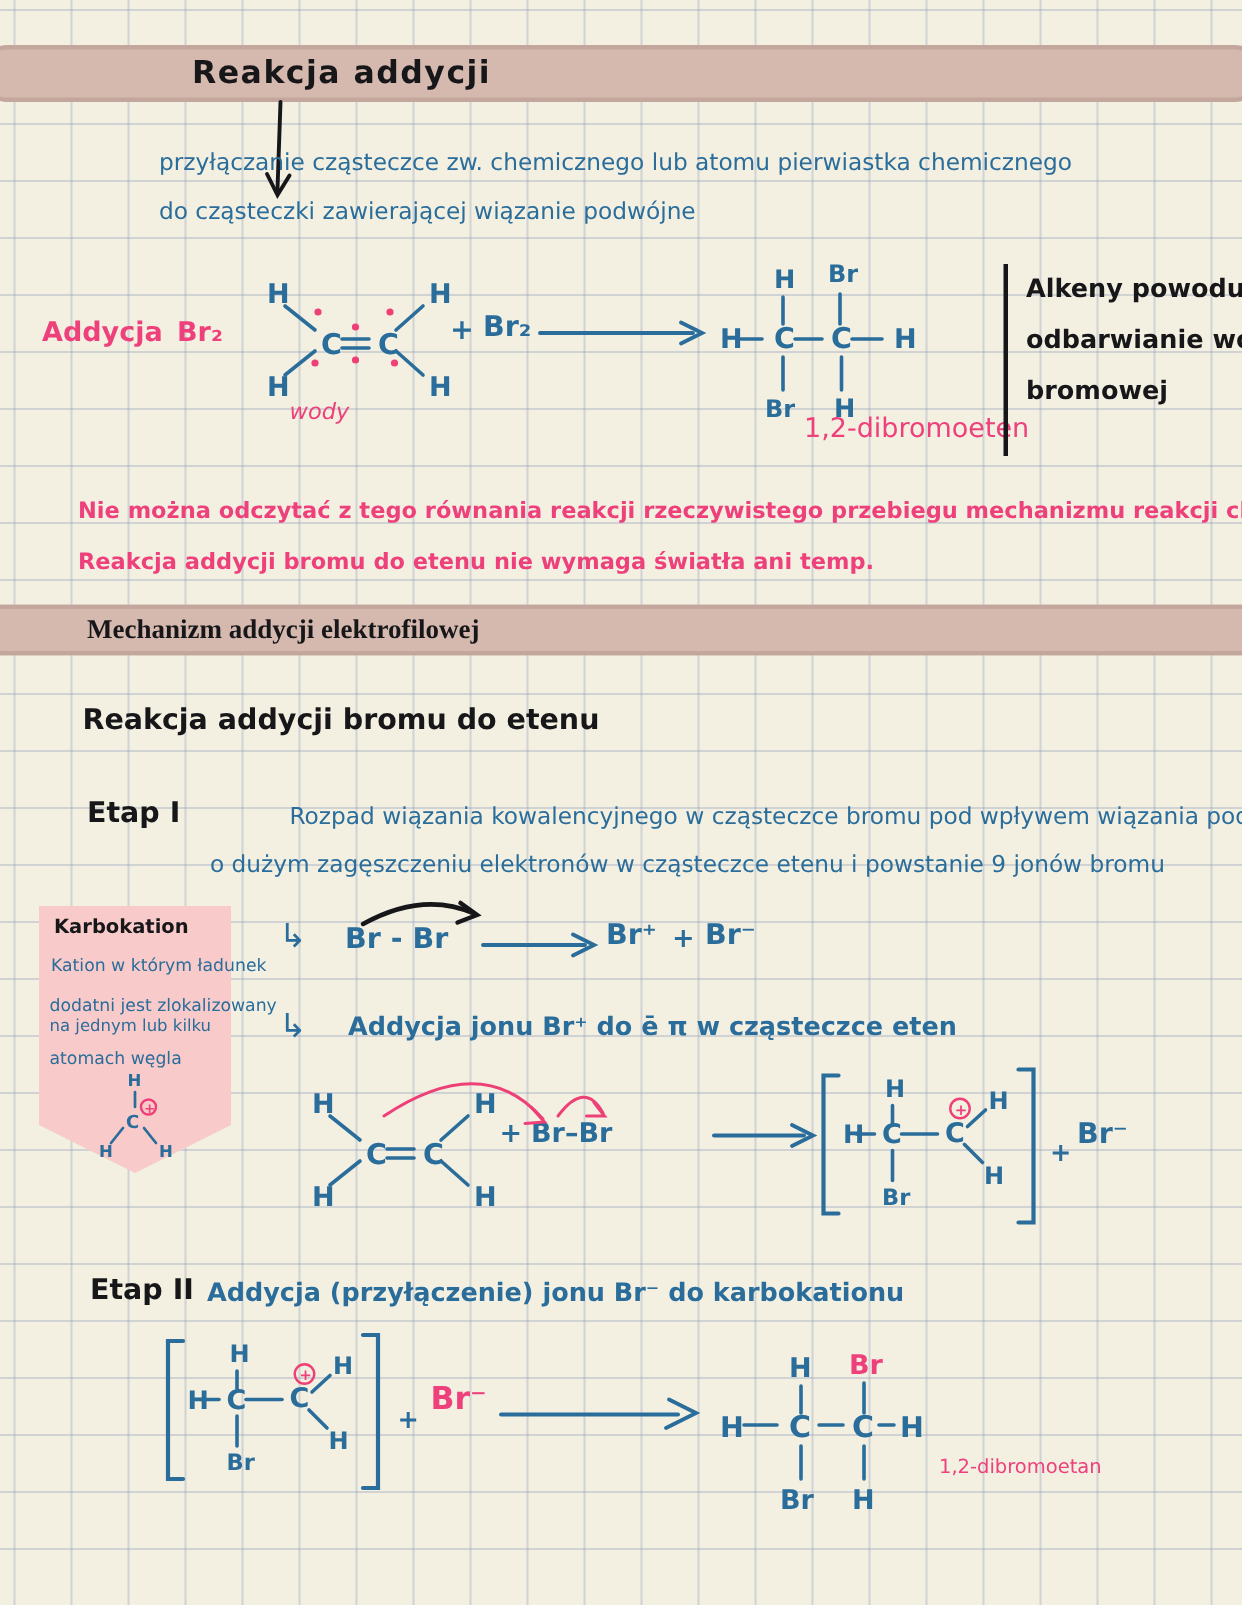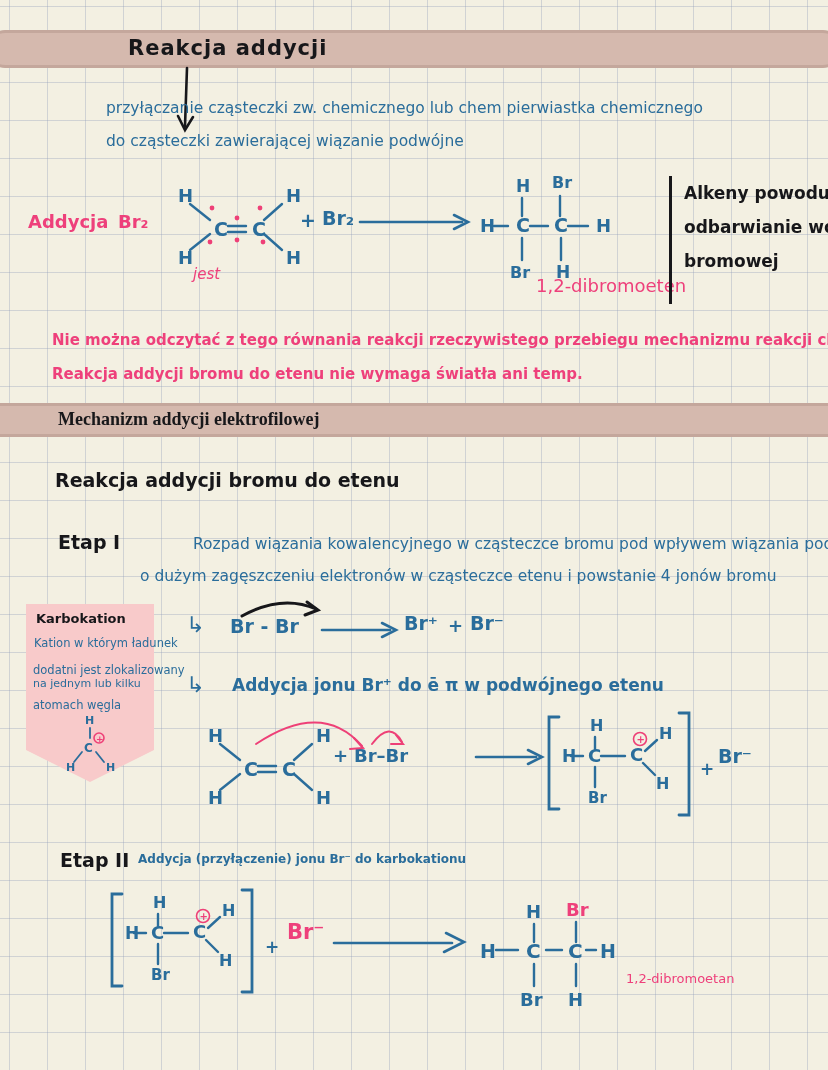--- a/index.html
+++ b/index.html
@@ -45,21 +45,21 @@
 <div class="page">
 
   <div class="band" style="top:30px;height:38px;"></div>
   <div class="t black" style="left:128px;top:36px;font-size:21px;font-weight:700;letter-spacing:1px;">Reakcja addycji</div>
 
   <svg style="left:172px;top:64px;" width="30" height="84">
     <path class="arrow-black" d="M15,4 L13,62"></path>
     <path class="arrow-black" d="M6,52 L13,66 L21,53"></path>
   </svg>
 
-  <div class="t blue" style="left:106px;top:100px;font-size:15.5px;">przyłączanie cząsteczki zw. chemicznego lub chem pierwiastka chemicznego</div>
+  <div class="t blue" style="left:106px;top:100px;font-size:15.5px;">przyłączanie cząsteczce zw. chemicznego lub atomu pierwiastka chemicznego</div>
   <div class="t blue" style="left:106px;top:133px;font-size:15.5px;">do cząsteczki zawierającej wiązanie podwójne</div>
 
   <div class="t pink" style="left:28px;top:212px;font-size:18px;font-weight:700;">Addycja</div>
   <div class="t pink" style="left:118px;top:212px;font-size:18px;font-weight:700;">Br₂</div>
 
   <svg style="left:168px;top:172px;" width="140" height="100" viewBox="0 0 140 100">
     <g>
       <path class="bond" d="M22,32 L42,48"></path>
         <path class="bond" d="M22,78 L42,62"></path>
       <path class="bond" d="M60,54 L78,54"></path>
@@ -75,21 +75,21 @@
       <circle cx="92" cy="36" r="2.4"></circle>
         <circle cx="95" cy="70" r="2.4"></circle>
     </g>
     <text class="atom-blue" x="10" y="30" font-size="18">H</text>
     <text class="atom-blue" x="10" y="92" font-size="18">H</text>
     <text class="atom-blue" x="46" y="64" font-size="19">C</text>
     <text class="atom-blue" x="84" y="64" font-size="19">C</text>
     <text class="atom-blue" x="118" y="30" font-size="18">H</text>
     <text class="atom-blue" x="118" y="92" font-size="18">H</text>
   </svg>
-  <div class="t pink" style="left:193px;top:266px;font-size:15px;font-style:italic;">jest</div>
+  <div class="t pink" style="left:193px;top:266px;font-size:15px;font-style:italic;">wody</div>
 
   <div class="t blue" style="left:300px;top:210px;font-size:19px;font-weight:700;">+</div>
   <div class="t blue" style="left:322px;top:208px;font-size:19px;font-weight:700;">Br₂</div>
 
   <svg style="left:356px;top:210px;" width="120" height="24">
     <path class="arrow-blue" d="M4,12 L106,12"></path>
     <path class="arrow-blue" d="M98,5 L112,12 L98,19"></path>
   </svg>
 
   <svg style="left:476px;top:166px;" width="190" height="125" viewBox="0 0 190 125">
@@ -121,21 +121,21 @@
   <div class="t pink" style="left:52px;top:332px;font-size:15px;font-weight:600;">Nie można odczytać z tego równania reakcji rzeczywistego przebiegu mechanizmu reakcji chem.</div>
   <div class="t pink" style="left:52px;top:366px;font-size:15px;font-weight:600;">Reakcja addycji bromu do etenu nie wymaga światła ani temp.</div>
 
   <div class="band" style="top:403px;height:34px;border-radius:8px;"></div>
   <div class="t black" style="left:58px;top:409px;font-size:18px;font-weight:700;font-family:Liberation Serif, serif;">Mechanizm addycji elektrofilowej</div>
 
   <div class="t black" style="left:55px;top:470px;font-size:19px;font-weight:700;">Reakcja addycji bromu do etenu</div>
 
   <div class="t black" style="left:58px;top:532px;font-size:19px;font-weight:700;text-align:center;">Etap I</div>
   <div class="t blue" style="left:193px;top:536px;font-size:15.5px;">Rozpad wiązania kowalencyjnego w cząsteczce bromu pod wpływem wiązania podwójnego</div>
-  <div class="t blue" style="left:140px;top:568px;font-size:15.5px;">o dużym zagęszczeniu elektronów w cząsteczce etenu i powstanie 4 jonów bromu</div>
+  <div class="t blue" style="left:140px;top:568px;font-size:15.5px;">o dużym zagęszczeniu elektronów w cząsteczce etenu i powstanie 9 jonów bromu</div>
 
   <div class="ribbon"></div>
   <div class="t black" style="left:36px;top:612px;font-size:13px;font-weight:700;">Karbokation</div>
   <div class="t blue" style="left:34px;top:637px;font-size:11.5px;">Kation w którym ładunek</div>
   <div class="t blue" style="left:33px;top:664px;font-size:11.5px;">dodatni jest zlokalizowany</div>
   <div class="t blue" style="left:33px;top:678px;font-size:11px;">na jednym lub kilku</div>
   <div class="t blue" style="left:33px;top:699px;font-size:11.5px;text-align:right;">atomach węgla</div>
   <svg style="left:66px;top:710px;" width="60" height="62" viewBox="0 0 60 62">
     <g>
       <path class="bond" d="M24,18 L24,28" style="stroke-width:1.8"></path>
@@ -158,21 +158,21 @@
   </svg>
   <svg style="left:318px;top:618px;" width="86" height="24">
     <path class="arrow-blue" d="M4,12 L72,12"></path>
     <path class="arrow-blue" d="M64,5 L78,12 L64,19"></path>
   </svg>
   <div class="t blue" style="left:404px;top:613px;font-size:19px;font-weight:700;">Br⁺</div>
   <div class="t blue" style="left:448px;top:616px;font-size:18px;font-weight:700;">+</div>
   <div class="t blue" style="left:470px;top:613px;font-size:19px;font-weight:700;">Br⁻</div>
 
   <div class="t blue" style="left:186px;top:672px;font-size:22px;">↳</div>
-  <div class="t blue" style="left:232px;top:676px;font-size:17px;font-weight:600;">Addycja jonu Br⁺ do ē π w podwójnego etenu</div>
+  <div class="t blue" style="left:232px;top:676px;font-size:17px;font-weight:600;">Addycja jonu Br⁺ do ē π w cząsteczce eten</div>
 
   <svg style="left:198px;top:712px;" width="140" height="100" viewBox="0 0 140 100">
     <g>
       <path class="bond" d="M22,32 L42,48"></path>
         <path class="bond" d="M22,78 L42,62"></path>
       <path class="bond" d="M60,54 L78,54"></path>
         <path class="bond" d="M60,60 L78,60"></path>
       <path class="bond" d="M96,48 L114,32"></path>
         <path class="bond" d="M96,62 L114,78"></path>
     </g>
@@ -214,21 +214,21 @@
     <circle class="charge" cx="99" cy="28" r="6.5"></circle>
     <text class="atom-pink" x="95.5" y="32" font-size="10">+</text>
     <text class="atom-blue" x="118" y="28" font-size="16">H</text>
     <text class="atom-blue" x="115" y="78" font-size="16">H</text>
     <text class="atom-blue" x="47" y="92" font-size="15">Br</text>
   </svg>
   <div class="t blue" style="left:700px;top:760px;font-size:17px;font-weight:700;">+</div>
   <div class="t blue" style="left:718px;top:746px;font-size:19px;font-weight:700;">Br⁻</div>
 
   <div class="t black" style="left:60px;top:850px;font-size:19px;font-weight:700;">Etap II</div>
-  <div class="t blue" style="left:138px;top:853px;font-size:12px;font-weight:600;">Addycja (przyłączenie) jonu Br⁻ do karbokationu</div>
+  <div class="t blue" style="left:138px;top:853px;font-size:17px;font-weight:600;">Addycja (przyłączenie) jonu Br⁻ do karbokationu</div>
 
   <svg style="left:104px;top:888px;" width="160" height="110" viewBox="0 0 160 110">
     <path class="bracket" d="M18,6 L8,6 L8,98 L18,98"></path>
     <path class="bracket" d="M138,2 L148,2 L148,104 L138,104"></path>
     <g>
       <path class="bond" d="M54,26 L54,38"></path>
         <path class="bond" d="M30,45 L42,45"></path>
       <path class="bond" d="M60,45 L84,45"></path>
         <path class="bond" d="M54,56 L54,76"></path>
       <path class="bond" d="M104,40 L116,29"></path>

